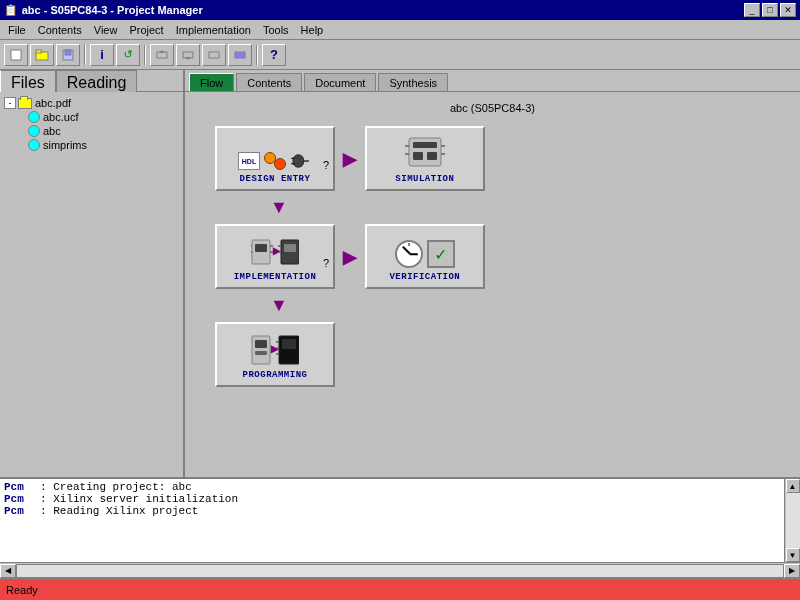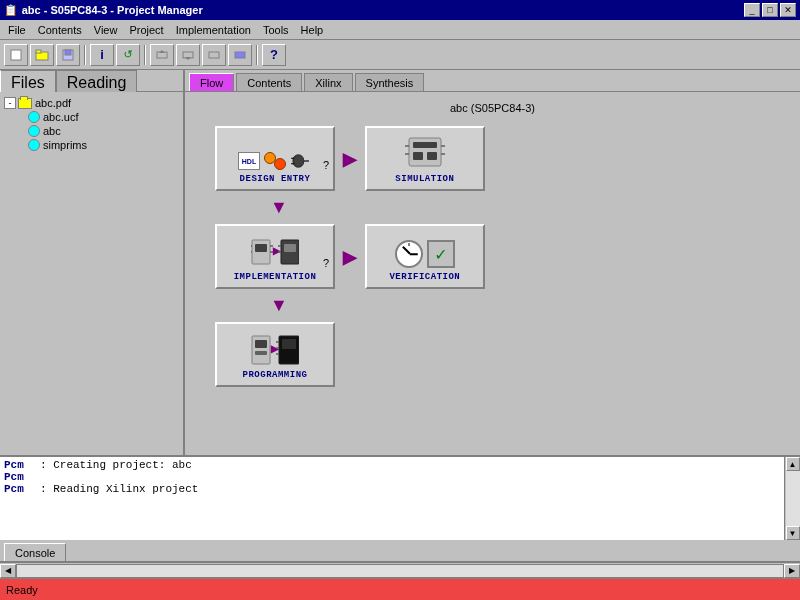--- a/index.html
+++ b/index.html
@@ -181,21 +181,21 @@
       font-size: 11px;
       cursor: pointer;
       border: 1px solid #808080;
       border-bottom: none;
       margin-right: 2px;
       height: 18px;
       display: flex;
       align-items: center;
     }
     .right-tab.active {
-      background: #d946ef;
+      background: #15803d;
       border-color: #808080 #808080 #c0c0c0 #808080;
       border-top-color: #fff;
       border-left-color: #fff;
     }
     .right-tab.inactive {
       background: #b0b0b0;
     }
     .right-content {
       flex: 1;
       background: #c0c0c0;
@@ -527,21 +527,21 @@
           <div class="tree-icon-cyan"></div>
           <span>simprims</span>
         </div>
       </div>
     </div>
 
     <div class="right-section">
       <div class="right-tabs">
         <div class="right-tab active">Flow</div>
         <div class="right-tab inactive">Contents</div>
-        <div class="right-tab inactive">Xilinx</div>
+        <div class="right-tab inactive">Document</div>
         <div class="right-tab inactive">Synthesis</div>
       </div>
       <div class="right-content">
         <div class="flow-title">abc (S05PC84-3)</div>
 
         <div class="flow-diagram">
 
           <div class="flow-row">
 
             <div class="flow-box">
@@ -672,37 +672,35 @@
 
   <div style="display:flex;height:85px;border-top:2px solid #808080;background:white;">
     <div class="log-text-area">
       <div class="log-content">
         <div class="log-line">
           <span class="log-label">Pcm</span>
           <span>: Creating project: abc</span>
         </div>
         <div class="log-line">
           <span class="log-label">Pcm</span>
+          <span>: Xilinx server initialization</span>
         </div>
         <div class="log-line">
           <span class="log-label">Pcm</span>
           <span>: Reading Xilinx project</span>
         </div>
       </div>
     </div>
     <div class="log-scrollbar">
       <div class="scroll-btn">▲</div>
       <div class="scroll-track"></div>
       <div class="scroll-btn">▼</div>
     </div>
   </div>
 
-  <div class="console-tabs">
-    <div class="console-tab">Console</div>
-  </div>
 
   <div class="h-scroll-area">
     <div class="h-scroll-btn">◀</div>
     <div class="h-scroll-track"></div>
     <div class="h-scroll-btn">▶</div>
   </div>
 
   <div class="status-bar">
     <span>Ready</span>
   </div>

